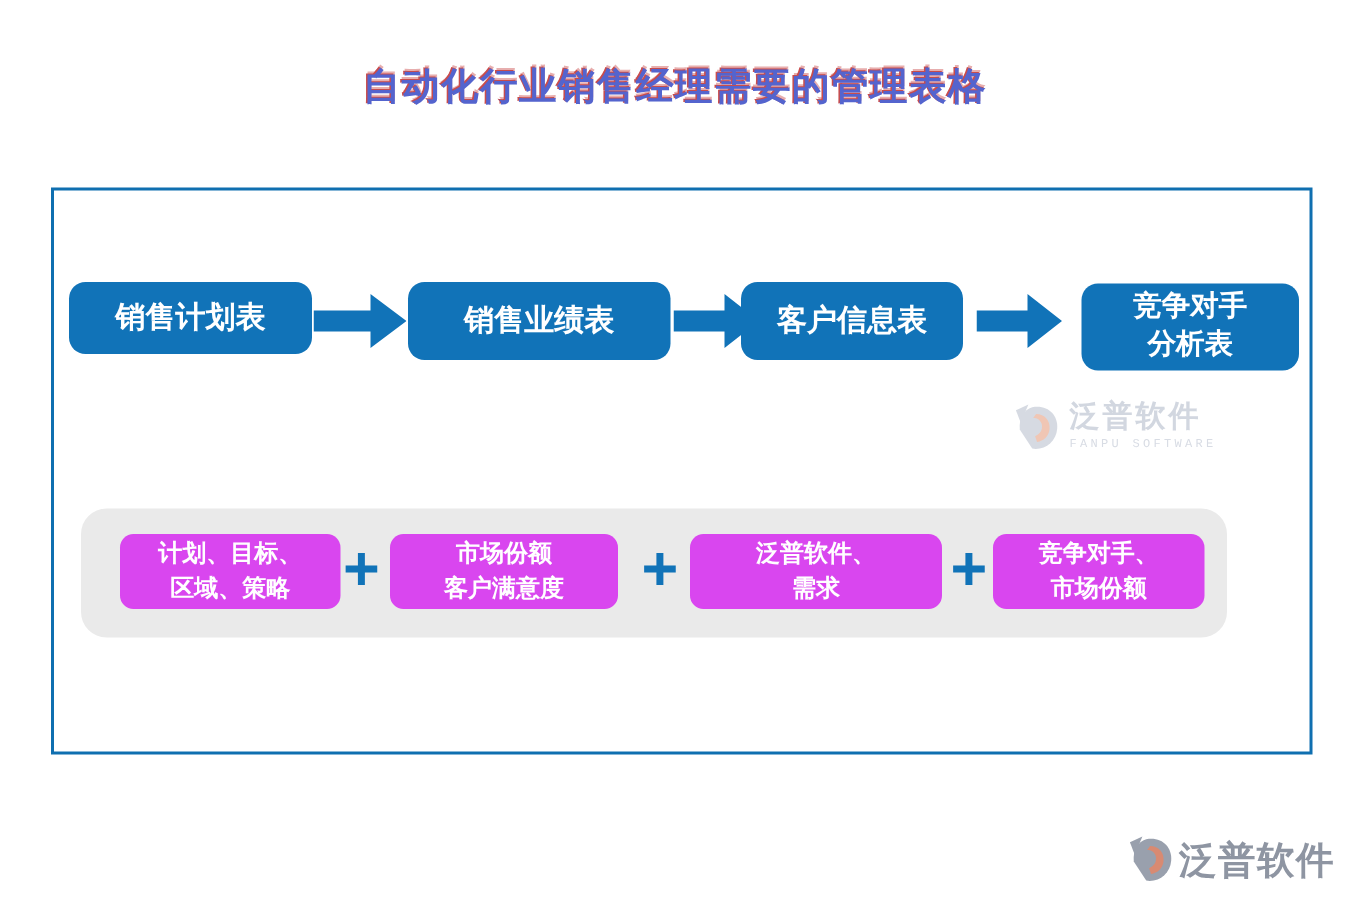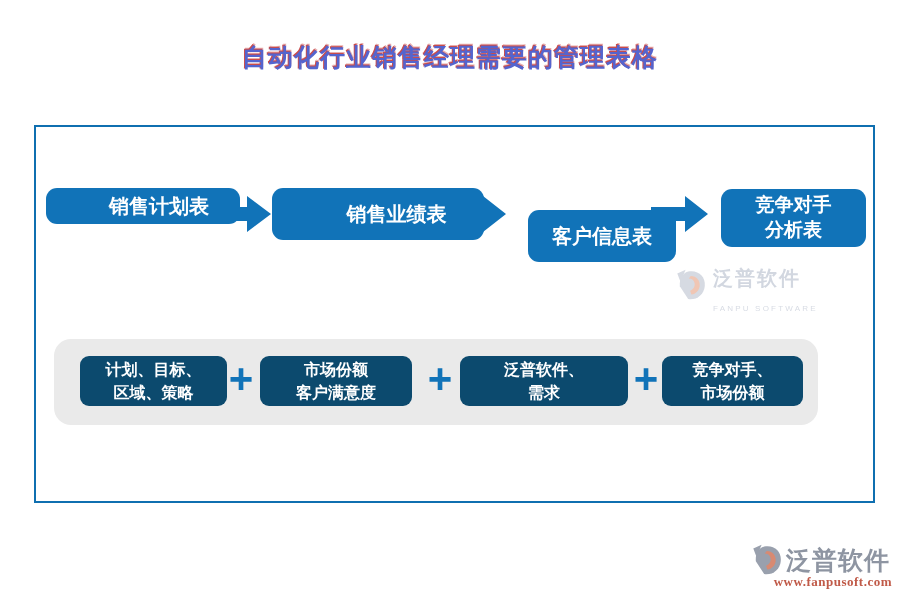--- a/index.html
+++ b/index.html
@@ -20,47 +20,47 @@
     position:absolute;left:34px;top:125px;width:837px;height:374px;
     border:2px solid #0f6fb0;background:#ffffff;
   }
   
   .flow-btn{
     position:absolute;background:#1173b8;color:#ffffff;
     border-radius:11px;display:flex;align-items:center;justify-content:center;
     text-align:center;font-weight:bold;font-size:20px;line-height:1.3;
     white-space:pre-line;
   }
-  .flow-btn.b1{left:46px;top:188px;width:162px;height:36px;padding-left:32px;}
-  .flow-btn.b2{left:272px;top:188px;width:175px;height:52px;padding-left:37px;}
-  .flow-btn.b3{left:528px;top:188px;width:148px;height:52px;margin-top:22px;}
+  .flow-btn.b1{left:46px;top:188px;width:162px;height:48px;}
+  .flow-btn.b2{left:272px;top:188px;width:175px;height:52px;}
+  .flow-btn.b3{left:494px;top:188px;width:148px;height:52px;}
   .flow-btn.b4{left:709px;top:189px;width:145px;height:58px;font-size:19px;margin-left:12px;}
   .flow-arrow{position:absolute;top:196px;}
   .flow-arrow.a1{left:209px;}
   .flow-arrow.a2{left:449px;}
   .flow-arrow.a3{left:651px;}
   
   .watermark{
     position:absolute;left:676px;top:266px;display:flex;align-items:flex-start;
   }
   .watermark .wm-icon{width:32px;height:38px;margin-right:5px;}
   .wm-text .wm-cn{
     font-size:20px;font-weight:bold;color:#d2d7e0;letter-spacing:2px;line-height:1.2;
   }
   .wm-text .wm-en{
-    font-family:Liberation Sans, sans-serif;
-    font-size:8px;color:#d8dce4;letter-spacing:2.2px;margin-top:14px;
+    font-family:Liberation Mono, monospace;
+    font-size:8px;color:#d8dce4;letter-spacing:2.2px;margin-top:2px;
   }
   
   .detail-panel{
     position:absolute;left:54px;top:339px;width:764px;height:86px;
     background:#eaeaea;border-radius:17px;
   }
   .detail-btn{
-    position:absolute;background:#0c4a6e;color:#ffffff;
+    position:absolute;background:#d946ef;color:#ffffff;
     border-radius:9px;display:flex;align-items:center;justify-content:center;
     text-align:center;font-weight:bold;font-size:16px;line-height:1.45;
     white-space:pre-line;
   }
   .detail-btn.d1{left:80px;top:356px;width:147px;height:50px;}
   .detail-btn.d2{left:260px;top:356px;width:152px;height:50px;}
   .detail-btn.d3{left:460px;top:356px;width:168px;height:50px;}
   .detail-btn.d4{left:662px;top:356px;width:141px;height:50px;}
   .plus-sign{
     position:absolute;top:352px;height:56px;width:30px;line-height:54px;
@@ -139,14 +139,13 @@
 
 <div class="footer-logo">
   <div class="fl-top">
     <svg class="fl-icon" viewBox="0 0 100 100">
       <path d="M30 2 L4 14 L14 40 Z" fill="#99a0ad"></path>
       <path d="M38 8 C70 2 92 24 90 52 C88 80 64 98 38 94 L12 54 C10 30 20 14 38 8 Z" fill="#99a0ad"></path>
       <path d="M46 22 C64 22 76 36 74 54 C72 68 62 78 48 80 L44 68 C54 64 60 56 58 44 C56 34 48 30 40 30 Z" fill="#d88a72"></path>
     </svg>
     <span class="fl-cn">泛普软件</span>
   </div>
-  <div class="fl-url">www.fanpusoft.com</div>
 </div>
 
 </body></html>

